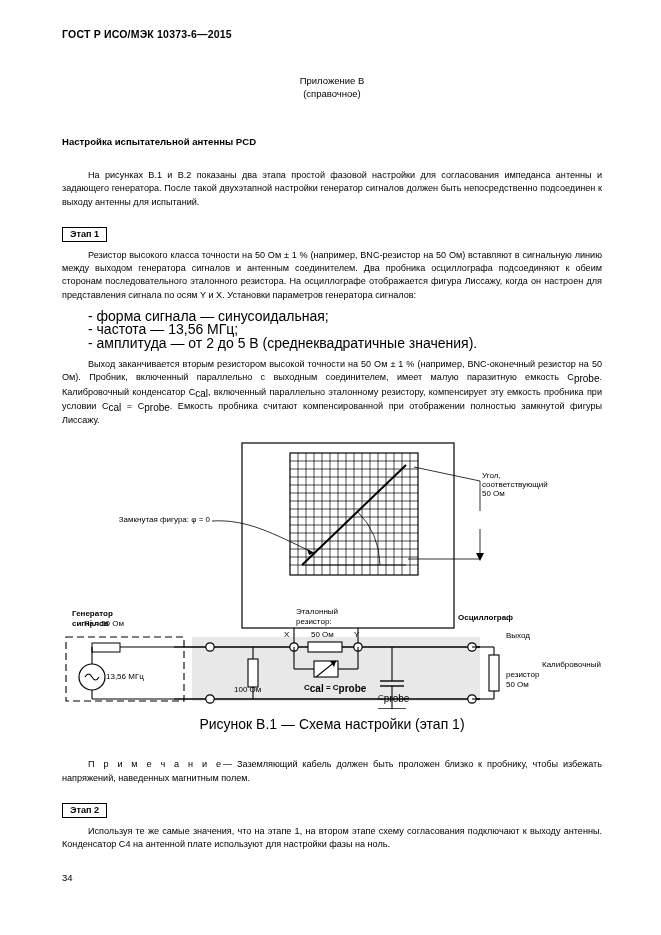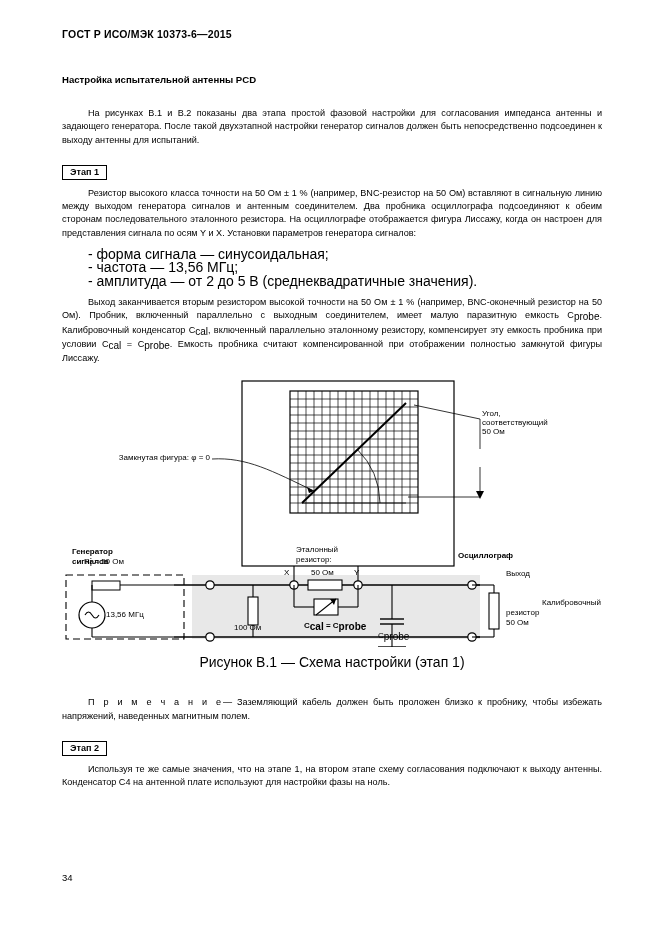--- a/index.html
+++ b/index.html
@@ -109,20 +109,24 @@
 </style>
 </head>
 <body>
 
 <div class="page">
 
   <div class="content">
 
     <div class="std-header">ГОСТ Р ИСО/МЭК 10373-6—2015</div>
 
+    <div class="annex">
+      <div class="l1">Приложение В</div>
+      <div class="l2">(справочное)</div>
+    </div>
 
     <div class="section-title">Настройка испытательной антенны PCD</div>
 
     <p class="body">На рисунках В.1 и В.2 показаны два этапа простой фазовой настройки для согласования импеданса антенны и задающего генератора. После такой двухэтапной настройки генератор сигналов должен быть непосредственно подсоединен к выходу антенны для испытаний.</p>
 
     <div class="stage-label">Этап 1</div>
 
     <p class="body">Резистор высокого класса точности на 50 Ом ± 1 % (например, BNC-резистор на 50 Ом) вставляют в сигнальную линию между выходом генератора сигналов и антенным соединителем. Два пробника осциллографа подсоединяют к обеим сторонам последовательного эталонного резистора. На осциллографе отображается фигура Лиссажу, когда он настроен для представления сигнала по осям Y и X. Установки параметров генератора сигналов:</p>
 
     <ul class="dashlist">

